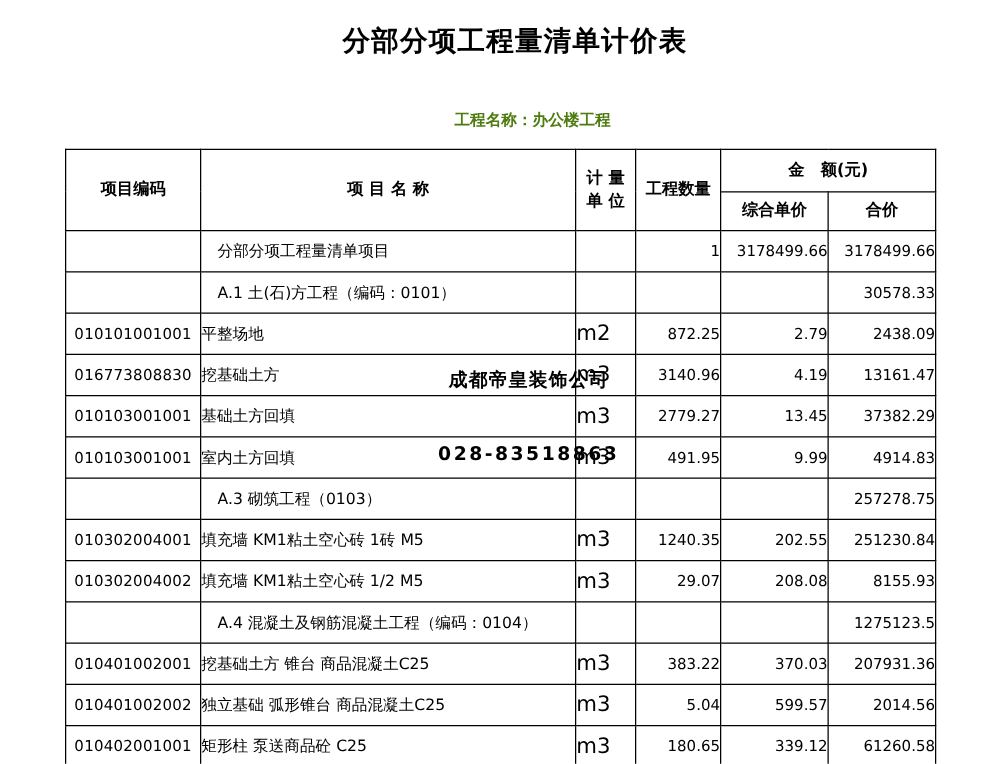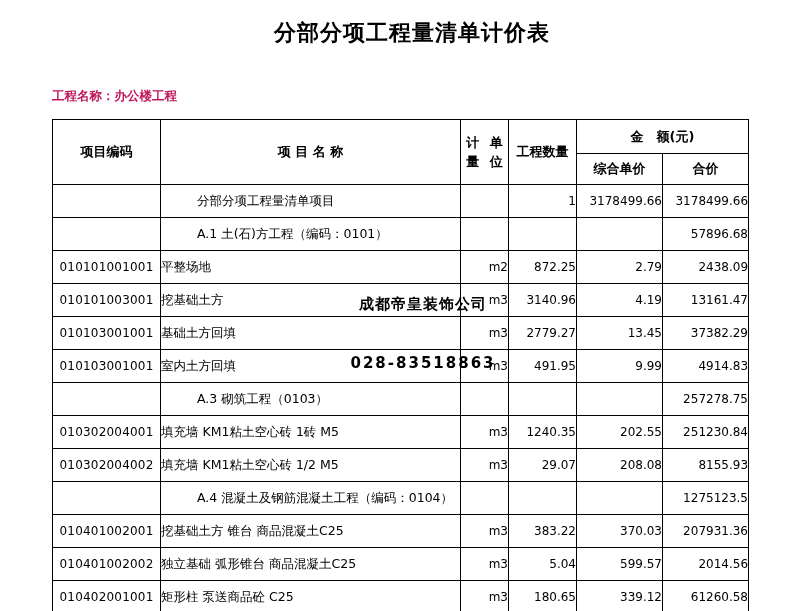--- a/index.html
+++ b/index.html
@@ -29,21 +29,22 @@
     margin-top: 18px;
     margin-bottom: 0;
     color: #000;
     padding-left: 24px;
   }
   .project-line {
     margin-top: 40px;
     margin-left: 52px;
     font-size: 12.5px;
     font-weight: bold;
-    color: #be185d;
+    color: #4d7c0f;
+    text-align: center;
   }
   .table-wrap {
     margin-top: 14px;
     margin-left: 52px;
     margin-right: 52px;
     position: relative;
   }
   table.bill {
     border-collapse: collapse;
     width: 696px;
@@ -67,44 +68,44 @@
     font-weight: bold;
     text-align: center;
     font-size: 13px;
     height: 28px;
     line-height: 1.35;
   }
   th.h-tall { height: 64px; }
   th.h-money { height: 30px; margin-left: 16px; }
   .unit-stack {
     display: flex;
-    flex-direction: row;
+    flex-direction: column;
     align-items: center;
     justify-content: center;
     line-height: 1.5;
   }
   td.code {
     text-align: center;
     padding-left: 7px;
     height: 32px;
     font-size: 12px;
     letter-spacing: 0.2px;
   }
   td.name {
     text-align: left;
     padding-left: 8px;
     height: 32px;
     font-size: 12.5px;
   }
   td.name.indent {
-    padding-left: 36px;
+    padding-left: 13px;
   }
   td.unit {
-    text-align: right;
-    font-size: 12px;
+    text-align: left;
+    font-size: 17px;
   }
   td.num {
     text-align: right;
     padding-right: 7px;
     font-size: 12px;
   }
   
   .watermark {
     position: absolute;
     left: 286px;
@@ -177,32 +178,32 @@
             <td class="num">1</td>
             <td class="num">3178499.66</td>
             <td class="num">3178499.66</td>
           </tr>
           <tr>
             <td class="code"></td>
             <td class="name indent">A.1 土(石)方工程（编码：0101）</td>
             <td class="unit"></td>
             <td class="num"></td>
             <td class="num"></td>
-            <td class="num">57896.68</td>
+            <td class="num">30578.33</td>
           </tr>
           <tr>
             <td class="code">010101001001</td>
             <td class="name">平整场地</td>
             <td class="unit">m2</td>
             <td class="num">872.25</td>
             <td class="num">2.79</td>
             <td class="num">2438.09</td>
           </tr>
           <tr>
-            <td class="code">010101003001</td>
+            <td class="code">016773808830</td>
             <td class="name">挖基础土方</td>
             <td class="unit">m3</td>
             <td class="num">3140.96</td>
             <td class="num">4.19</td>
             <td class="num">13161.47</td>
           </tr>
           <tr>
             <td class="code">010103001001</td>
             <td class="name">基础土方回填</td>
             <td class="unit">m3</td>

